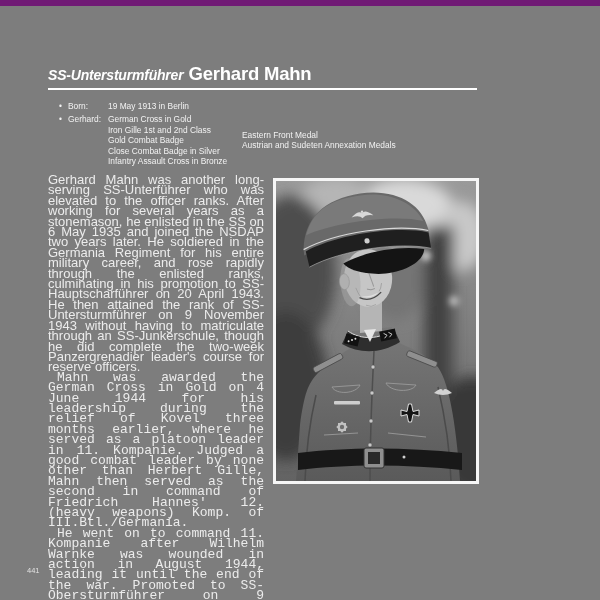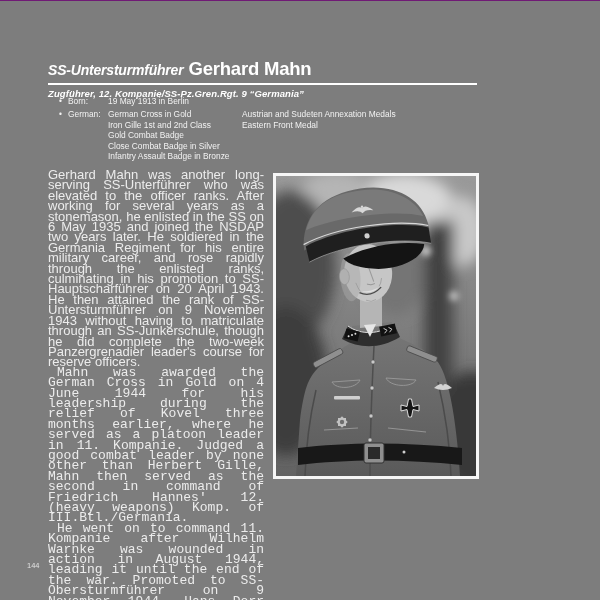--- a/index.html
+++ b/index.html
@@ -2,40 +2,40 @@
 <html><head>
 <meta charset="utf-8">
 <style>
   html,body{margin:0;padding:0;}
   .page{
     position:relative;
     width:600px;height:600px;
     background:#7d7d7d;
     font-family:"Liberation Sans", sans-serif;
     overflow:hidden;
-    border-top:1px solid #701a75;
+    border-top:6px solid #701a75;
     box-sizing:border-box;
   }
   
   .hdr{position:absolute;left:48px;top:57px;width:429px;}
   .title-line{white-space:nowrap;color:#ffffff;letter-spacing:-0.2px;}
   .rank{font-style:italic;font-weight:700;font-size:14px;}
   .name{font-weight:700;font-size:18.5px;margin-left:5px;}
   .hdr-rule{height:2px;background:#ffffff;margin-top:3px;}
   .subtitle{
     margin-top:3px;color:#ffffff;
     font-style:italic;font-weight:700;font-size:9.5px;letter-spacing:0.1px;
   }
   
   .facts{position:absolute;left:59px;top:95px;width:420px;
     color:#f2f2f2;font-size:8.4px;line-height:10.4px;}
   .fact-row{display:flex;margin-bottom:3px;}
   .bullet{width:9px;flex:0 0 9px;}
   .fact-label{width:40px;flex:0 0 40px;}
-  .fact-cols{display:flex;}
+  .fact-cols{display:flex;align-items:center;}
   .fact-col1{width:134px;flex:0 0 134px;}
   .fact-col2{flex:1;}
   
   .bio{position:absolute;left:48px;top:169px;width:216px;
     color:#ececec;font-size:13px;line-height:10.4px;text-align:justify;}
   .bio p{margin:0;}
   .bio p.indent{text-indent:9px;font-family:Liberation Mono, monospace;}
   
   .photo{
     position:absolute;left:273px;top:172px;margin:0;
@@ -51,43 +51,42 @@
 </head>
 <body>
 
 <div class="page">
 
   <header class="hdr">
     <div class="title-line">
       <span class="rank">SS-Untersturmführer</span><span class="name">Gerhard Mahn</span>
     </div>
     <div class="hdr-rule"></div>
-    <div class="subtitle">Zugführer, 12. Kompanie/SS-Pz.Gren.Rgt. 9 “Germania”</div>
   </header>
 
   <section class="facts">
     <div class="fact-row">
       <span class="bullet">•</span>
       <span class="fact-label">Born:</span>
       <span class="fact-value">19 May 1913 in Berlin</span>
     </div>
     <div class="fact-row">
       <span class="bullet">•</span>
-      <span class="fact-label">German:</span>
+      <span class="fact-label">Gerhard:</span>
       <div class="fact-cols">
         <div class="fact-col1">
           <div>German Cross in Gold</div>
           <div>Iron Gille 1st and 2nd Class</div>
           <div>Gold Combat Badge</div>
           <div>Close Combat Badge in Silver</div>
-          <div>Infantry Assault Badge in Bronze</div>
+          <div>Infantry Assault Cross in Bronze</div>
         </div>
         <div class="fact-col2">
+          <div>Eastern Front Medal</div>
           <div>Austrian and Sudeten Annexation Medals</div>
-          <div>Eastern Front Medal</div>
         </div>
       </div>
     </div>
   </section>
 
   <section class="bio">
     <p>Gerhard Mahn was another long-serving SS-Unterführer who was elevated to the officer ranks. After working for several years as a stonemason, he enlisted in the SS on 6 May 1935 and joined the NSDAP two years later. He soldiered in the Germania Regiment for his entire military career, and rose rapidly through the enlisted ranks, culminating in his promotion to SS-Hauptscharführer on 20 April 1943. He then attained the rank of SS-Untersturmführer on 9 November 1943 without having to matriculate through an SS-Junkerschule, though he did complete the two-week Panzergrenadier leader's course for reserve officers.</p>
     <p class="indent">Mahn was awarded the German Cross in Gold on 4 June 1944 for his leadership during the relief of Kovel three months earlier, where he served as a platoon leader in 11. Kompanie. Judged a good combat leader by none other than Herbert Gille, Mahn then served as the second in command of Friedrich Hannes' 12. (heavy weapons) Komp. of III.Btl./Germania.</p>
     <p class="indent">He went on to command 11. Kompanie after Wilhelm Warnke was wounded in action in August 1944, leading it until the end of the war. Promoted to SS-Obersturmführer on 9 November 1944, Hans Dorr rated him as an “extremely decent character, experienced and excellent platoon leader. Has performed excellently in the field.” Wounded five times, Gerhard Mahn survived the war, though it is unknown what became of him afterwards.</p>
   </section>
@@ -215,15 +214,15 @@
 
       <path d="M 22,272 C 70,266 130,266 186,272 L 186,289 C 130,283 70,283 22,289 Z" fill="#181818"></path>
       <circle cx="128" cy="276" r="1.5" fill="#cfcfcf"></circle>
       <g>
         <rect x="88" y="267" width="20" height="20" rx="2" fill="#8f8f8f" stroke="#333333" stroke-width="1"></rect>
         <rect x="92" y="271" width="12" height="12" fill="#2a2a2a"></rect>
       </g>
     </svg>
   </figure>
 
-  <div class="page-num">144</div>
+  <div class="page-num">441</div>
 
 </div>
 
 </body></html>

